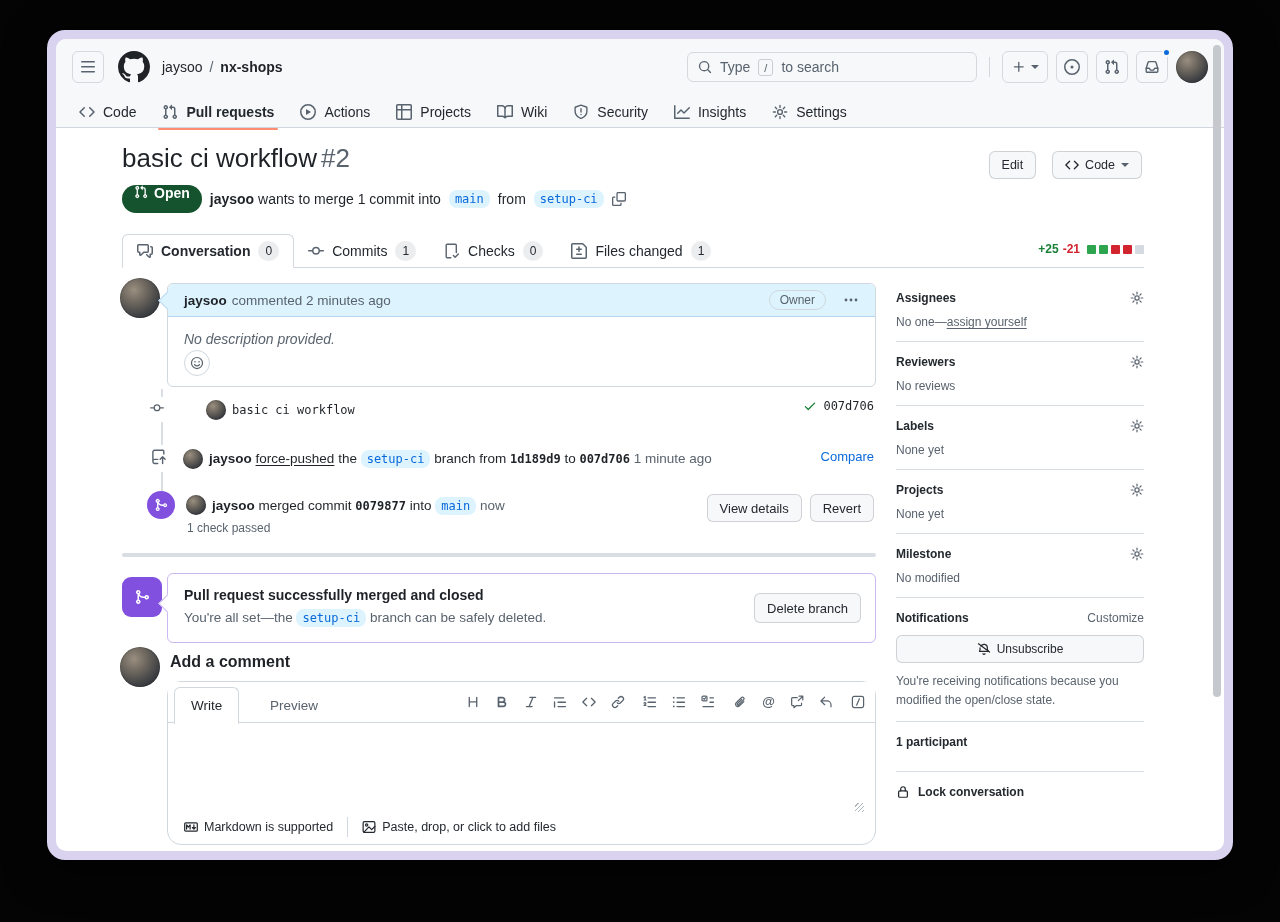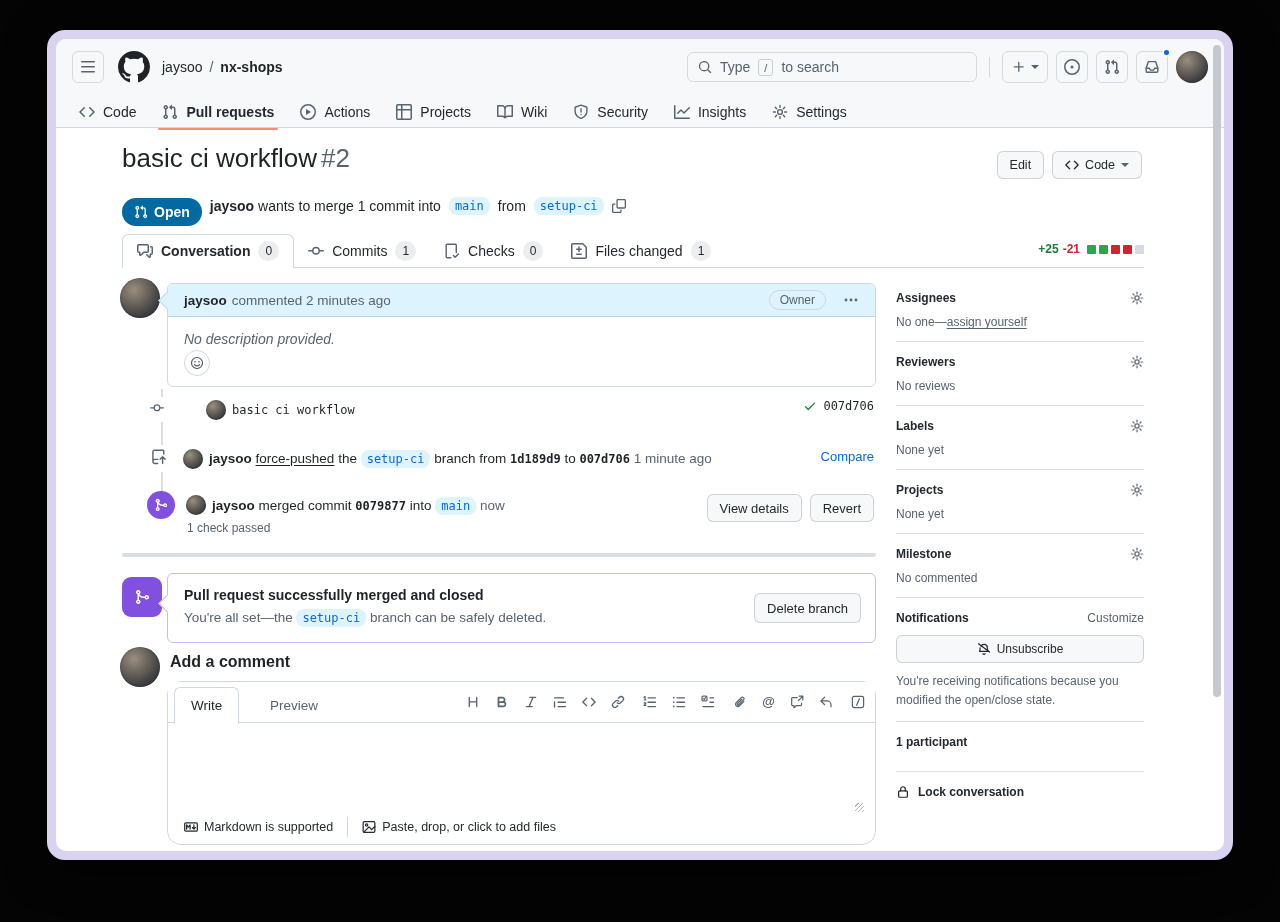--- a/index.html
+++ b/index.html
@@ -77,25 +77,25 @@
   .btn{
     display:inline-flex; align-items:center; justify-content:center; gap:6px;
     height:28px; padding:0 12px; font-size:12.5px; font-weight:500; color:#24292f;
     background:#f6f8fa; border:1px solid rgba(31,35,40,.18); border-radius:6px;
     cursor:pointer; white-space:nowrap; font-family:inherit;
   }
   .btn .ic{ color:#24292f; }
   
   .pr-title{ position:absolute; left:66px; top:104px; font-size:26px; font-weight:400; color:#1f2328; }
   .pr-title .num{ color:#59636e; font-weight:300; margin-left:4px; }
-  .pr-actions{ position:absolute; right:82px; top:112px; display:flex; gap:8px; }
+  .pr-actions{ position:absolute; right:82px; top:112px; display:flex; gap:16px; }
   .status-row{ position:absolute; left:66px; top:146px; display:flex; align-items:center; gap:8px; font-size:14px; }
   .state-pill{
-    display:inline-flex; align-items:center; gap:6px; height:28px; padding:0 12px;
-    border-radius:2em; background:#0369a1; color:#fff; font-weight:600; font-size:14px;margin-top:13px;
+    display:inline-flex; gap:6px; height:28px; padding:0 12px;
+    border-radius:2em; background:#14532d; color:#fff; font-weight:600; font-size:14px;
   }
   .state-pill .ic{ color:#fff; }
   .author-b{ font-weight:700; }
   .branch-label{
     font-family:"DejaVu Sans Mono", monospace; font-size:12px; color:#0969da;
     background:#ddf4ff; border-radius:8px; padding:2px 6px; text-decoration:none; cursor:pointer;
   }
   .copy-ic{ color:#59636e; cursor:pointer; }
   
   .tabbar{ position:absolute; left:66px; right:80px; top:195px; height:34px;
@@ -631,21 +631,21 @@
         <div class="sb-val">None yet</div>
       </div>
       <div class="sb-sec">
         <div class="sb-title-row">
           <span class="sb-title">Milestone</span>
           <svg class="ic ic14 gear" viewBox="0 0 16 16">
               <circle class="stroke" cx="8" cy="8" r="2.4"></circle>
               <path class="stroke" d="M8 1.4v2M8 12.6v2M1.4 8h2M12.6 8h2M3.3 3.3l1.4 1.4M11.3 11.3l1.4 1.4M12.7 3.3l-1.4 1.4M4.7 11.3l-1.4 1.4"></path>
             </svg>
         </div>
-        <div class="sb-val">No commented</div>
+        <div class="sb-val">No modified</div>
       </div>
       <div class="sb-sec">
         <div class="sb-title-row">
           <span class="sb-title">Notifications</span>
           <a class="customize">Customize</a>
         </div>
         <button class="btn unsub">
           <svg class="ic ic14" viewBox="0 0 16 16">
               <path class="stroke" d="M4.6 4.8A3.8 3.8 0 0 1 11.8 6v2.6l1.3 2.1H6M3.5 6.6v2L2.9 10.7h2.6"></path>
               <path class="stroke" d="m1.7 2 12.6 9.5"></path>

